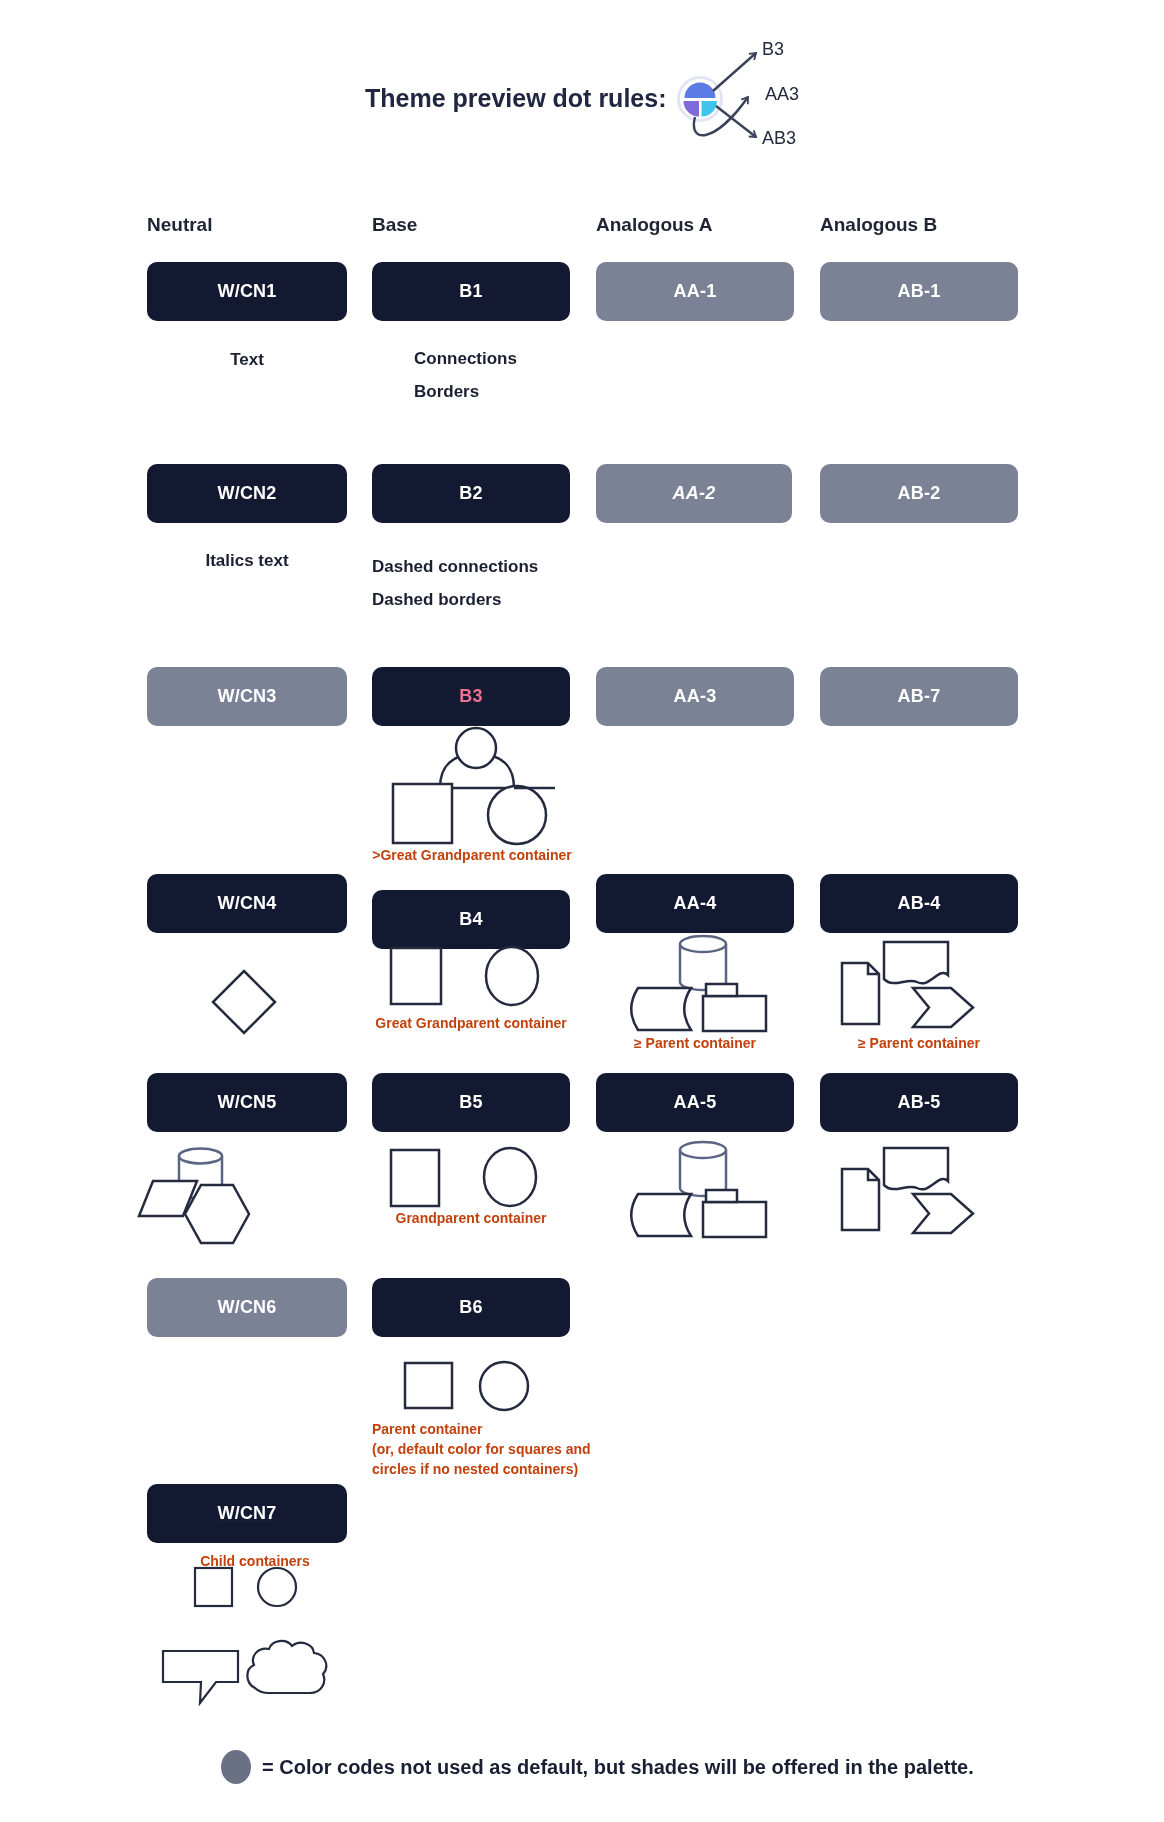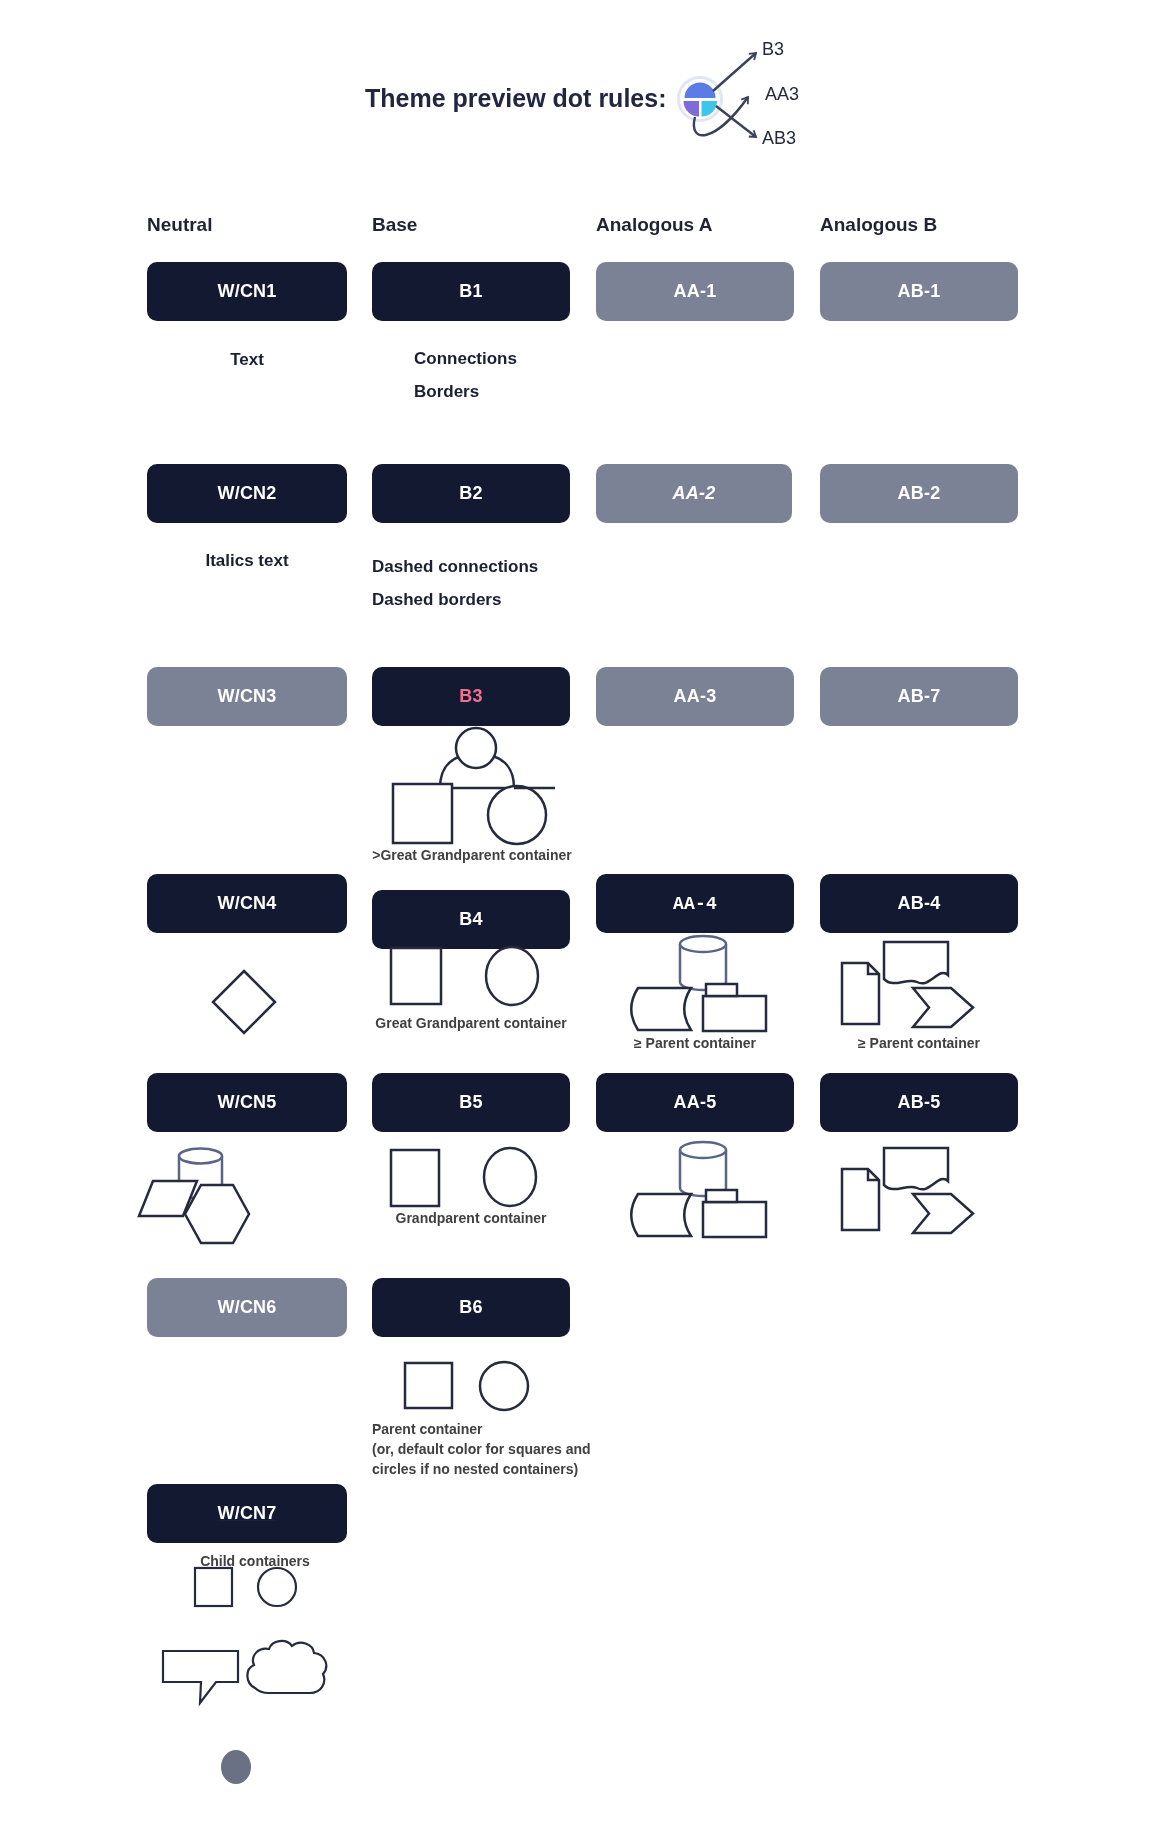--- a/index.html
+++ b/index.html
@@ -7,21 +7,21 @@
           font-family:"Liberation Sans",sans-serif;color:#1a1f33;overflow:hidden;}
   .abs{position:absolute;}
   .title{left:365px;top:84px;font-size:25px;font-weight:600;color:#222741;}
   .dot-label{font-size:18px;font-weight:400;color:#242a3e;}
   .col-header{top:214px;font-size:19px;font-weight:700;color:#1e2433;}
   .btn{height:59px;border-radius:10px;display:flex;align-items:center;justify-content:center;}
   .btn .lbl{font-size:18px;font-weight:600;color:#ffffff;letter-spacing:.2px;}
   .v-dark{background:var(--dark,#131930);}
   .v-gray{background:var(--gray,#7c8296);}
   .cap-lg{font-size:17px;font-weight:600;color:#1a1f33;line-height:33px;}
-  .cap-sm{font-size:14px;font-weight:700;color:#404040;line-height:20px;white-space:nowrap;}
+  .cap-sm{font-size:14px;font-weight:700;color:#c2410c;line-height:20px;white-space:nowrap;}
   .center{text-align:center;}
   svg{display:block;}
   .shape{fill:#ffffff;stroke:#252b3f;stroke-width:2.5;}
   .shape-thin{fill:#ffffff;stroke:#252b3f;stroke-width:2.2;}
   .cyl{fill:#ffffff;stroke:#5a6584;stroke-width:2.5;}
   .arrow-line{fill:none;stroke:var(--arrow,#3a4158);stroke-width:2.4;}
   .pie-top{fill:var(--base-blue,#5b7be5);}
   .pie-bl{fill:var(--analogous-a-purple,#8069db);}
   .pie-br{fill:var(--analogous-b-cyan,#3fc4ec);}
   .ring{fill:#ffffff;stroke:var(--ring,#e2e6f4);stroke-width:3;}
@@ -115,21 +115,21 @@
     <line x1="144" y1="62" x2="185" y2="62" stroke="#252b3f" stroke-width="2.5"></line>
   </svg>
   <div class="abs cap-sm center" style="left:360px;top:845px;width:224px;">&gt;Great Grandparent container</div>
 
   <div class="abs btn v-dark" style="left:147px;top:874px;width:200px;">
       <span class="lbl">W/CN4</span>
     </div>
   <div class="abs btn v-dark" style="left:372px;top:874px;width:198px;margin-top:16px;">
       <span class="lbl">B4</span>
     </div>
-  <div class="abs btn v-dark" style="left:596px;top:874px;width:198px;font-family:Liberation Mono, monospace;">
+  <div class="abs btn v-dark" style="left:596px;top:874px;width:198px;">
       <span class="lbl">AA-4</span>
     </div>
   <div class="abs btn v-dark" style="left:820px;top:874px;width:198px;">
       <span class="lbl">AB-4</span>
     </div>
 
   <svg class="abs" style="left:147px;top:965px;" width="200" height="80" viewBox="0 0 200 80">
     <path class="shape" d="M 97 6 L 128 37 L 97 68 L 66 37 Z"></path>
   </svg>
 
@@ -220,14 +220,15 @@
   <div class="abs cap-sm center" style="left:160px;top:1551px;width:190px;">Child containers</div>
 
   <svg class="abs" style="left:147px;top:1560px;" width="230" height="150" viewBox="0 0 230 150">
     <rect class="shape-thin" x="48" y="8" width="37" height="38"></rect>
     <circle class="shape-thin" cx="130" cy="27" r="19"></circle>
     <path class="shape-thin" d="M 16 91 L 91 91 L 91 122 L 69 122 L 53 143 L 54 122 L 16 122 Z"></path>
     <path class="shape-thin" d="M 122 133 L 163 133 C 174 133 180 123 176 114 C 183 106 178 94 167 93 C 166 84 153 79 145 86 C 139 78 125 80 122 89 C 111 87 103 96 107 105 C 98 109 98 123 108 128 C 111 131 116 133 122 133 Z"></path>
   </svg>
 
   <div class="abs legend-dot" style="left:221px;top:1750px;"></div>
+  <div class="abs legend-text" style="left:262px;top:1750px;">= Color codes not used as default, but shades will be offered in the palette.</div>
 
 </div>
 
 </body></html>

